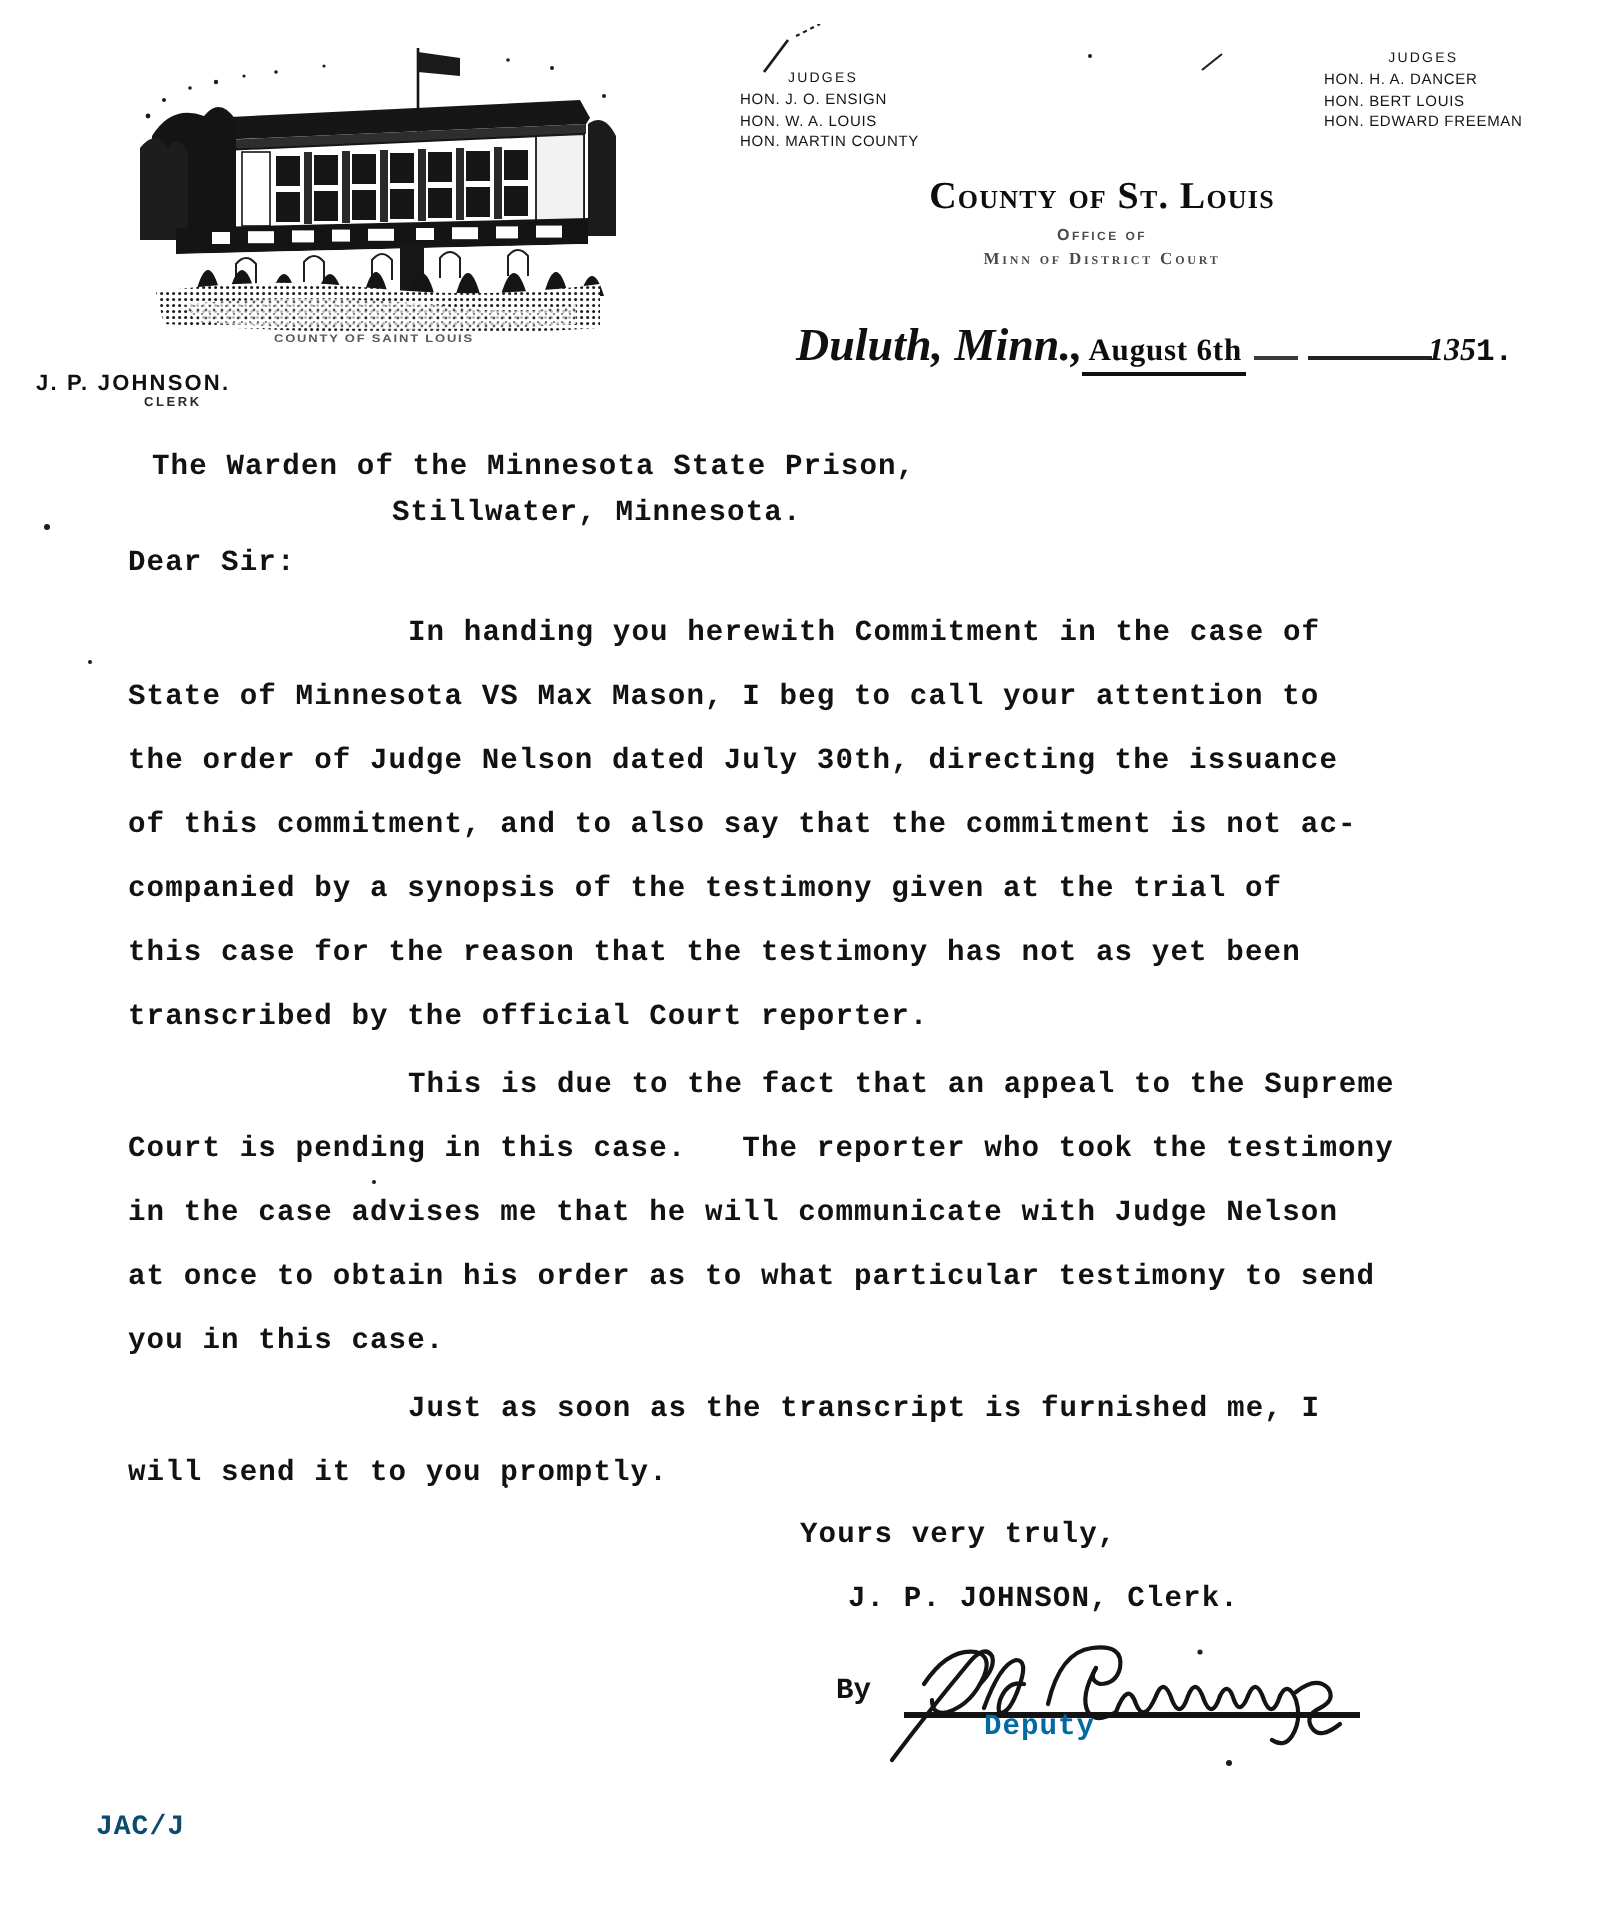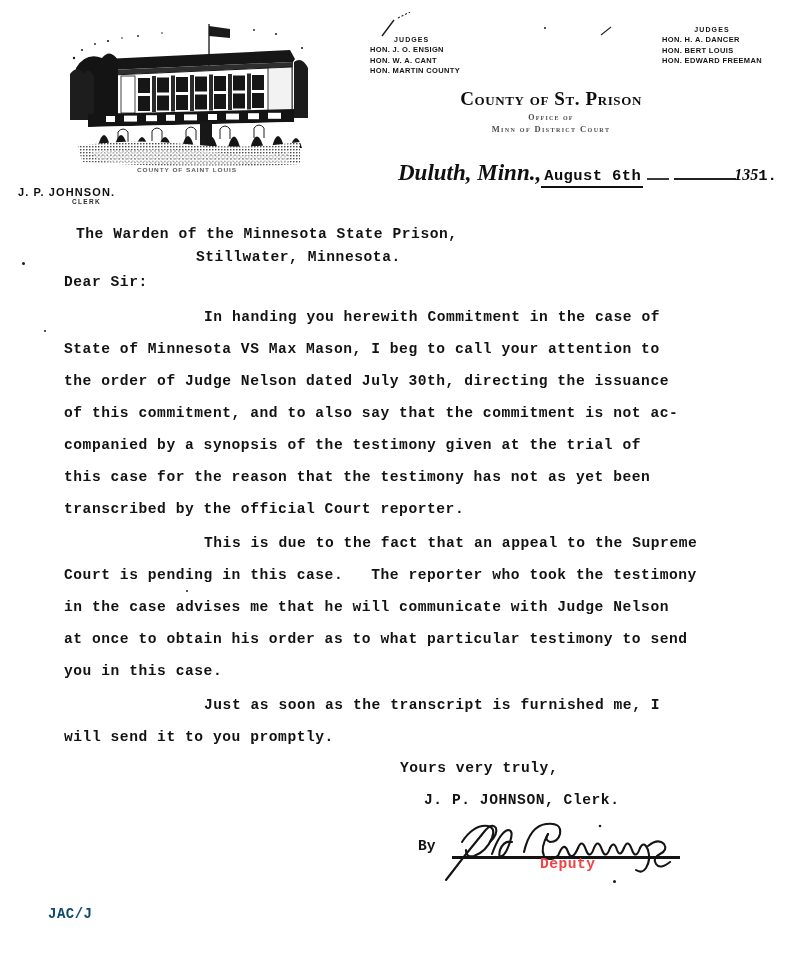--- a/index.html
+++ b/index.html
@@ -42,21 +42,21 @@
     font-weight: bold;
     color: #2a2a2a;
     opacity: 0.78;
     transform: scaleY(0.85);
   }
 
   .judges-col {
     position: absolute;
     font-family: "Liberation Sans", sans-serif;
     color: #141414;
-    font-weight: bold;
+    font-weight: normal;
   }
   .judges-col .jhead {
     font-size: 7px;
     letter-spacing: 1.1px;
     margin-bottom: 2px;
     text-align: center;
   }
   .judges-col .jname {
     font-size: 7.5px;
     letter-spacing: 0.35px;
@@ -94,21 +94,21 @@
   .county-title {
     font-family: "Liberation Serif", serif;
     font-size: 19px;
     font-weight: bold;
     letter-spacing: 0.6px;
     font-variant: small-caps;
     color: #0d0d0d;
     white-space: nowrap;
   }
   .office-of {
-    font-family: Liberation Serif, serif;
+    font-family: Liberation Sans, sans-serif;
     font-size: 8px;
     font-weight: bold;
     letter-spacing: 1.2px;
     font-variant: small-caps;
     margin-top: 3px;
     color: #2b2b2b;
     opacity: 0.85;
   }
   .clerk-of {
     font-family: "Liberation Serif", serif;
@@ -133,21 +133,21 @@
     white-space: nowrap;
   }
   .date-place {
     font-family: "Liberation Serif", serif;
     font-style: italic;
     font-weight: bold;
     font-size: 23px;
     color: #101010;
   }
   .date-typed {
-    font-family: Liberation Mono, monospace;
+    font-family: Liberation Serif, serif;
     font-size: 15.5px;
     font-weight: bold;
     letter-spacing: 0.4px;
     color: #0d0d0d;
     border-bottom: 2px solid #101010;
     padding: 0 2px 1px 3px;
   }
   .date-rule {
     flex: 0 0 22px;
     border-bottom: 2px solid #3a3a3a;
@@ -243,27 +243,27 @@
   .sig-rule {
     position: absolute;
     left: 452px;
     top: 856px;
     width: 228px;
     height: 0;
     border-bottom: 3px solid #131313;
   }
   .deputy {
     position: absolute;
-    left: 540px;
+    left: 492px;
     top: 856px;
     font-family: "Liberation Mono", monospace;
     font-size: 14.6px;
     font-weight: bold;
     letter-spacing: 0.5px;
-    color: #ef4444;
+    color: #0369a1;
   }
 
   
   .speck {
     position: absolute;
     background: #1d1d1d;
     border-radius: 50%;
   }
 </style>
 </head>
@@ -396,33 +396,33 @@
     <path d="M2 24 L14 8" stroke="#1c1c1c" stroke-width="1.4" fill="none"></path>
     <path d="M18 6 L30 0" stroke="#1c1c1c" stroke-width="1.1" fill="none" stroke-dasharray="2 2"></path>
   </svg>
   <svg class="scratch2" viewBox="0 0 14 10">
     <path d="M1 9 L11 1" stroke="#222" stroke-width="1.1" fill="none"></path>
   </svg>
 
   <div class="judges-col" id="judges-left">
     <div class="jhead">JUDGES</div>
     <div class="jname">HON. J. O. ENSIGN</div>
-    <div class="jname">HON. W. A. CANT</div>
+    <div class="jname">HON. W. A. LOUIS</div>
     <div class="jname">HON. MARTIN COUNTY</div>
   </div>
 
   <div class="judges-col" id="judges-right">
     <div class="jhead">JUDGES</div>
     <div class="jname">HON. H. A. DANCER</div>
     <div class="jname">HON. BERT LOUIS</div>
     <div class="jname">HON. EDWARD FREEMAN</div>
   </div>
 
   <div class="office-block">
-    <div class="county-title">County of St. Prison</div>
+    <div class="county-title">County of St. Louis</div>
     <div class="office-of">Office of</div>
     <div class="clerk-of">Minn of District Court</div>
   </div>
 
   <div class="dateline">
     <span class="date-place">Duluth, Minn.,</span>
     <span class="date-typed">August 6th</span>
     <span class="date-rule"></span>
     <span class="date-rule2"></span>
     <span class="date-year">135</span>

